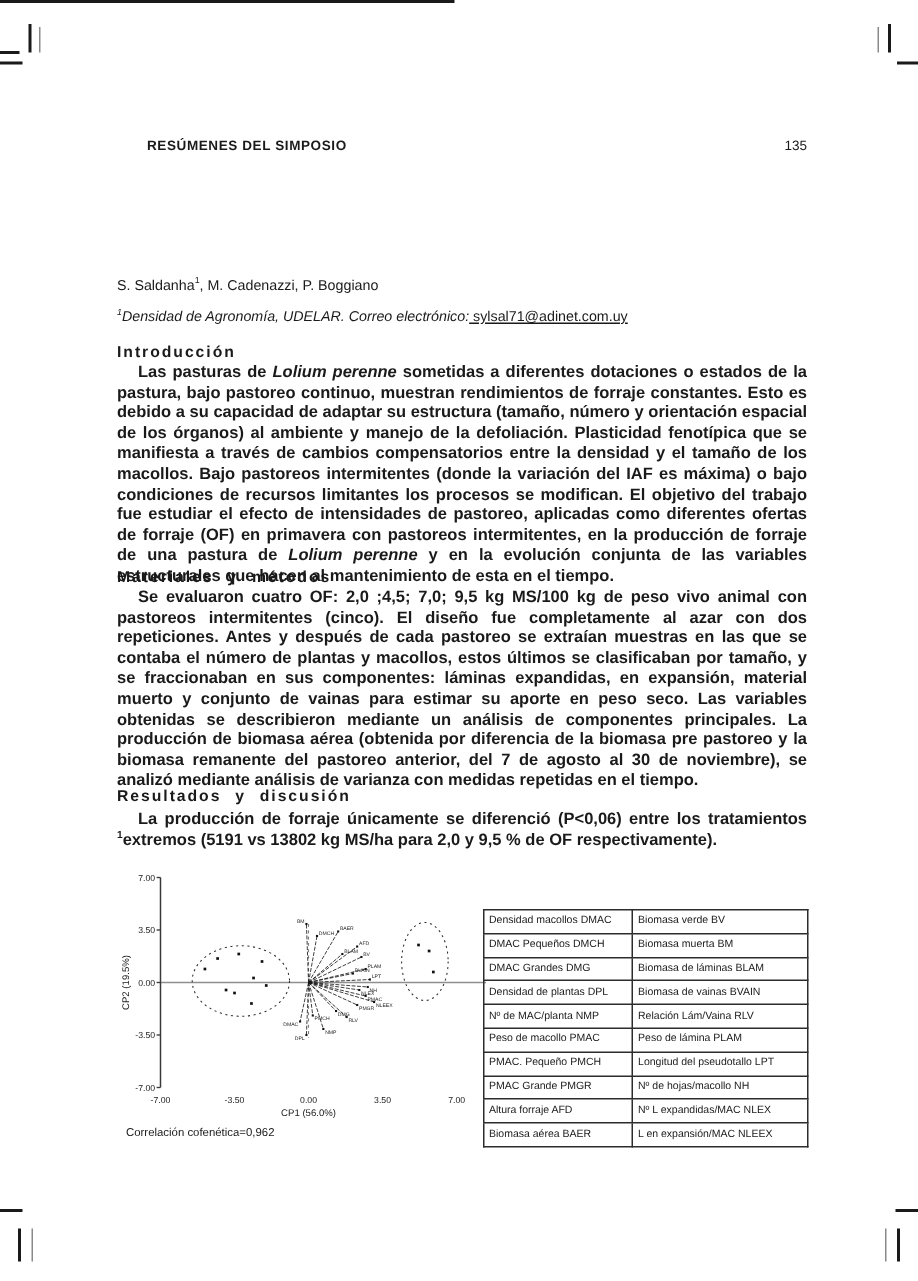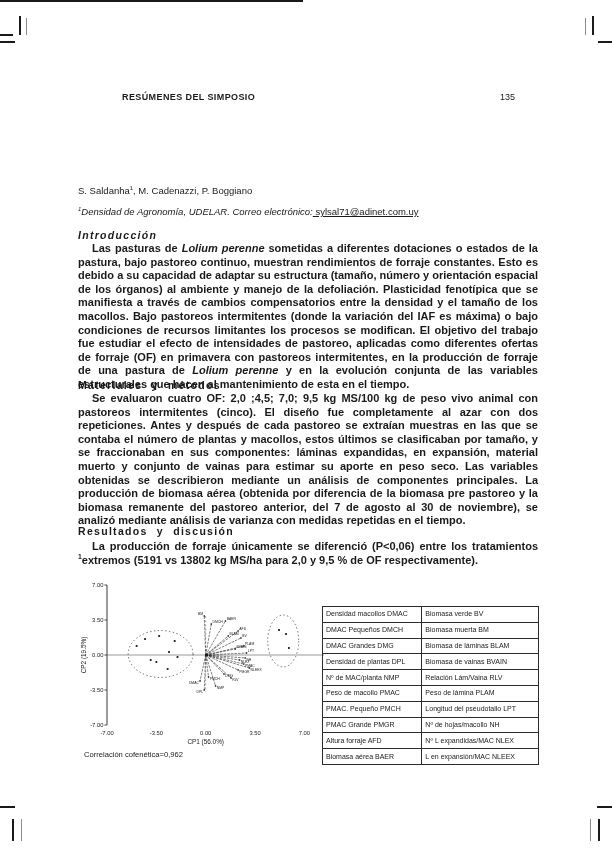--- a/index.html
+++ b/index.html
@@ -4,22 +4,22 @@
 <style>
   html,body{margin:0;padding:0;background:#ffffff;}
   #page{
     position:relative;width:612px;height:854px;background:#ffffff;
     font-family:"Liberation Sans", sans-serif;color:#1a1a1a;overflow:hidden;
   }
   .abs{position:absolute;}
   .cm{position:absolute;background:#1a1a1a;}
   .cm.gray{background:#8a8a8a;}
   
-  .hdr{top:92px;left:94px;font-size:9px;font-weight:bold;letter-spacing:.4px;padding-left:28px;}
-  .pno{top:92px;left:500px;width:38px;text-align:left;font-size:9px;}
+  .hdr{top:92px;left:70px;font-size:9px;font-weight:bold;letter-spacing:.4px;padding-left:28px;}
+  .pno{top:92px;left:500px;width:38px;text-align:right;font-size:9px;}
   
   .title{top:131px;left:78px;width:472px;font-size:17.5px;font-weight:bold;
          line-height:24px;word-spacing:3px;letter-spacing:.2px;}
   .authors{top:185px;left:78px;font-size:9.5px;}
   .affil{top:206px;left:78px;font-size:9.5px;font-style:italic;}
   .affil .upright{font-style:normal;text-decoration:underline;}
   
   .sec-h{left:78px;font-size:10.5px;font-weight:bold;letter-spacing:1.3px;word-spacing:5px;}
   .para{left:78px;width:460px;font-size:11px;line-height:13.6px;text-align:justify;text-indent:14px;font-weight:bold;}
   sup{font-size:.62em;vertical-align:super;line-height:0;}
@@ -52,21 +52,21 @@
   <div class="cm" style="left:597px;top:806px;width:15px;height:2px;"></div>
   <div class="cm" style="left:598px;top:819px;width:2px;height:22px;"></div>
   <div class="cm gray" style="left:590px;top:819px;width:1px;height:22px;"></div>
 
   <div class="abs hdr">RESÚMENES DEL SIMPOSIO</div>
   <div class="abs pno">135</div>
 
   <div class="abs authors">S. Saldanha<sup>1</sup>, M. Cadenazzi, P. Boggiano</div>
   <div class="abs affil"><sup><i>1</i></sup><i>Densidad de Agronomía, UDELAR. Correo electrónico:</i><span class="upright"> sylsal71@adinet.com.uy</span></div>
 
-  <div class="abs sec-h" style="top:229px;font-style:italic;">Introducción</div>
+  <div class="abs sec-h" style="top:229px;">Introducción</div>
   <p class="abs para" style="top:242px;margin:0;">Las pasturas de <i>Lolium perenne</i> sometidas a diferentes dotaciones o estados de la pastura, bajo pastoreo continuo, muestran rendimientos de forraje constantes. Esto es debido a su capacidad de adaptar su estructura (tamaño, número y orientación espacial de los órganos) al ambiente y manejo de la defoliación. Plasticidad fenotípica que se manifiesta a través de cambios compensatorios entre la densidad y el tamaño de los macollos. Bajo pastoreos intermitentes (donde la variación del IAF es máxima) o bajo condiciones de recursos limitantes los procesos se modifican. El objetivo del trabajo fue estudiar el efecto de intensidades de pastoreo, aplicadas como diferentes ofertas de forraje (OF) en primavera con pastoreos intermitentes, en la producción de forraje de una pastura de <i>Lolium perenne</i> y en la evolución conjunta de las variables estructurales que hacen al mantenimiento de esta en el tiempo.</p>
 
   <div class="abs sec-h" style="top:379px;">Materiales y métodos</div>
   <p class="abs para" style="top:392px;margin:0;">Se evaluaron cuatro OF: 2,0 ;4,5; 7,0; 9,5 kg MS/100 kg de peso vivo animal con pastoreos intermitentes (cinco). El diseño fue completamente al azar con dos repeticiones. Antes y después de cada pastoreo se extraían muestras  en las que se contaba el número de plantas y macollos, estos últimos se clasificaban por tamaño, y se fraccionaban en sus componentes: láminas expandidas, en expansión, material muerto y conjunto de vainas para estimar su aporte en peso seco. Las variables obtenidas se describieron mediante un análisis de componentes principales. La producción de biomasa aérea (obtenida por diferencia de la biomasa pre pastoreo y la biomasa remanente del pastoreo anterior, del 7 de agosto al 30 de noviembre), se analizó mediante análisis de varianza con medidas repetidas en el tiempo.</p>
 
   <div class="abs sec-h" style="top:525px;">Resultados y discusión</div>
   <p class="abs para" style="top:540px;margin:0;">La producción de forraje únicamente se diferenció (P&lt;0,06) entre los tratamientos <sup>1</sup>extremos (5191 vs 13802 kg MS/ha para 2,0 y 9,5 % de OF respectivamente).</p>
 
   <svg id="biplot" viewBox="0 0 252 176">
       <line x1="29" y1="79" x2="246" y2="79" stroke="#8f8f8f" stroke-width="0.9"></line>

